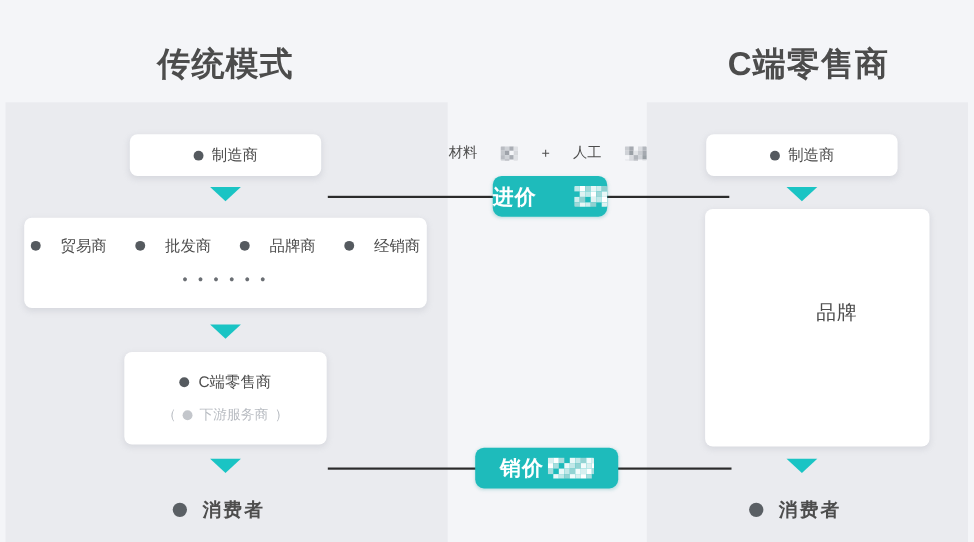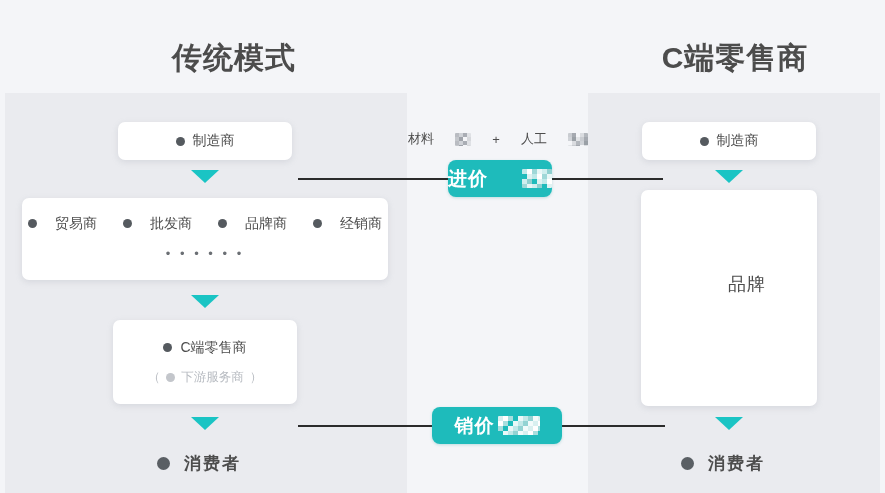--- a/index.html
+++ b/index.html
@@ -19,21 +19,21 @@
   .col-title {
     position: absolute;
     top: 38px;
     font-size: 30px;
     font-weight: bold;
     color: #4c4c4c;
     letter-spacing: 1px;
     text-align: center;
     white-space: nowrap;
   }
-  #title-left  { left: 0;   width: 410px; margin-left: 29px; }
+  #title-left  { left: 0;   width: 410px; }
   #title-right { left: 585px; width: 300px; }
 
   
   .panel {
     position: absolute;
     top: 93px;
     height: 400px;
     background: #eaebef;
   }
   #panel-left  { left: 5px;   width: 402px; }
@@ -55,21 +55,21 @@
   #card-mfr-left  { left: 118px; top: 122px; width: 174px; height: 38px; }
   #card-mfr-right { left: 642px; top: 122px; width: 174px; height: 38px; }
 
   
   #card-dist { left: 22px; top: 198px; width: 366px; height: 82px; }
 
   
   #card-retail { left: 113px; top: 320px; width: 184px; height: 84px; }
 
   
-  #card-brand { left: 641px; top: 190px; width: 176px; height: 216px; padding-left: 36px; }
+  #card-brand { left: 641px; top: 190px; width: 204px; height: 216px; padding-left: 36px; }
 
   
   .node-line {
     display: flex;
     align-items: center;
     justify-content: center;
     gap: 8px;
     font-size: 14px;
     color: #4d4d4d;
     white-space: nowrap;

